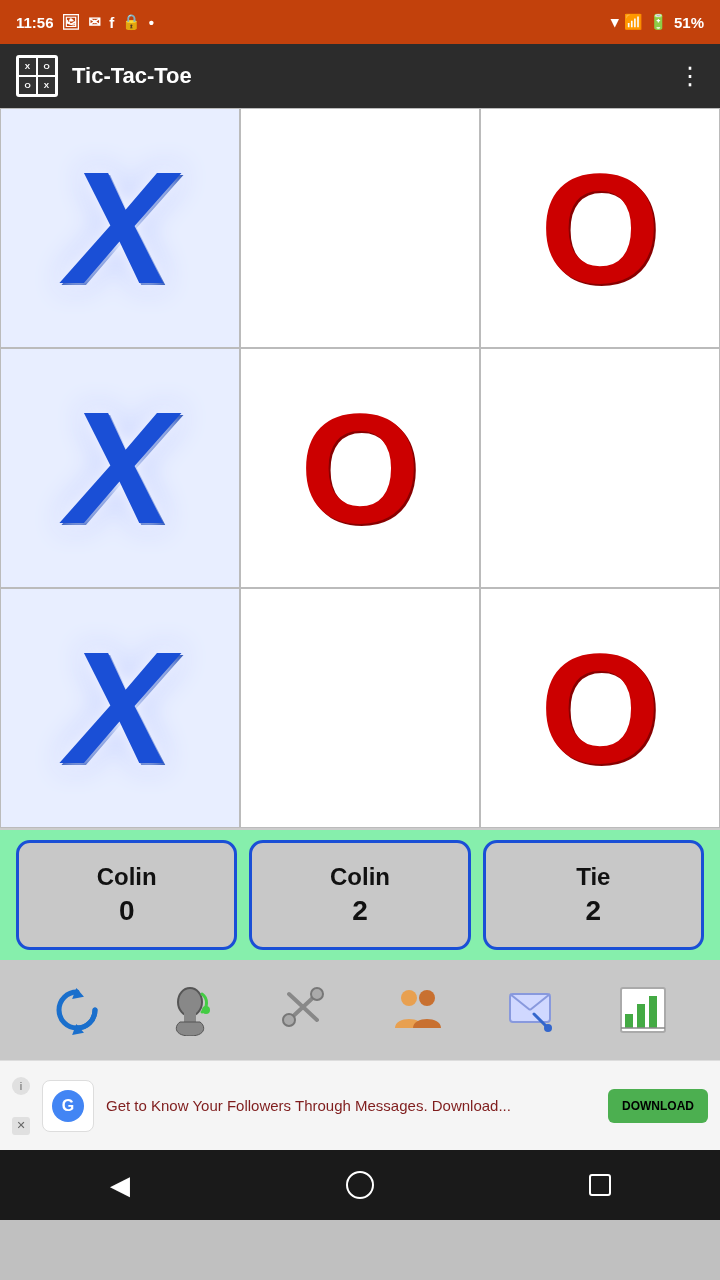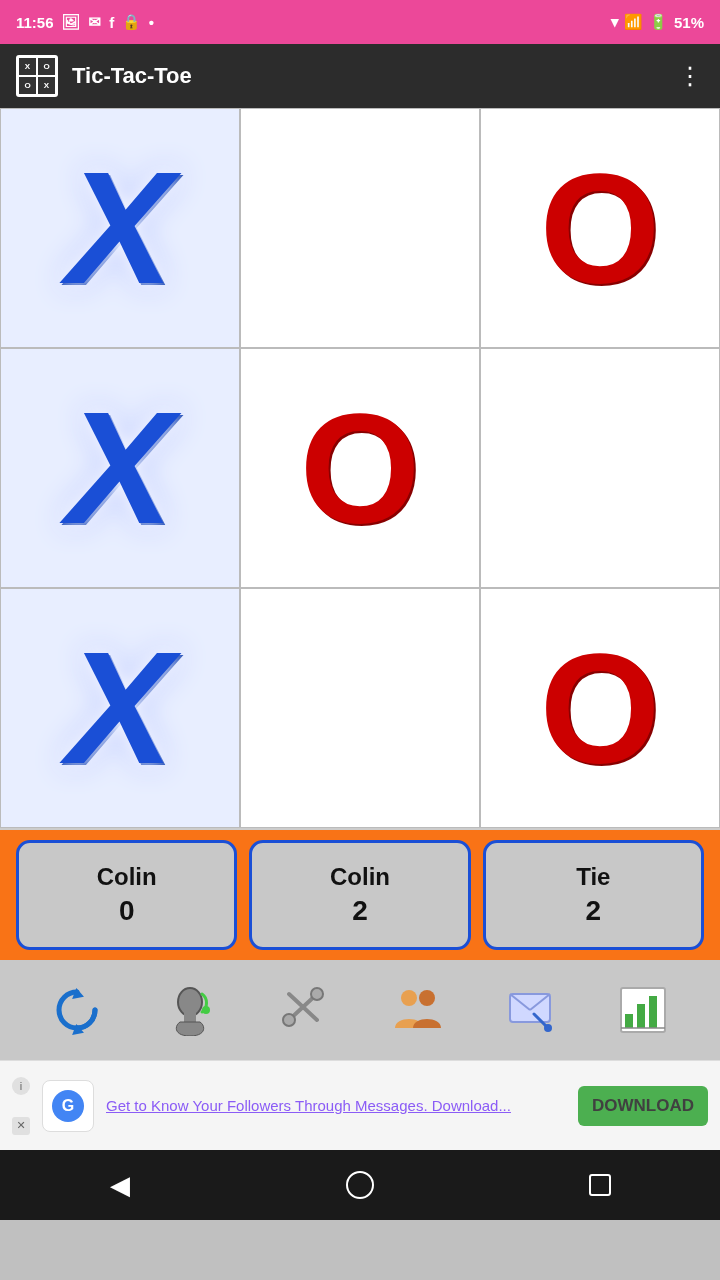--- a/index.html
+++ b/index.html
@@ -8,21 +8,21 @@
       height: 1280px;
       background: #c0c0c0;
       font-family: Arial, sans-serif;
       overflow: hidden;
       display: flex;
       flex-direction: column;
     }
 
     
     .status-bar {
-      background: #ec4899;
+      background: #c2410c;
       color: white;
       height: 44px;
       display: flex;
       align-items: center;
       justify-content: space-between;
       padding: 0 16px;
       font-size: 15px;
       font-weight: bold;
       flex-shrink: 0;
     }
@@ -107,21 +107,21 @@
     .o-mark {
       font-size: 155px;
       font-weight: 900;
       color: #cc0000;
       line-height: 1;
       text-shadow: 2px 2px 0 #880000;
     }
 
     
     .scoreboard {
-      background: #f97316;
+      background: #86efac;
       height: 130px;
       display: flex;
       align-items: center;
       justify-content: space-around;
       padding: 14px 16px;
       flex-shrink: 0;
       gap: 12px;
     }
     .score-box {
       border: 3px solid #1a4fd6;
@@ -216,28 +216,27 @@
       border-radius: 8px;
       display: flex;
       align-items: center;
       justify-content: center;
       font-size: 24px;
       flex-shrink: 0;
     }
     .ad-text {
       flex: 1;
       font-size: 15px;
-      color: #8b5cf6;
+      color: #7f1d1d;
       line-height: 1.4;
-      text-decoration: underline;
     }
     .ad-download-btn {
       background: #4CAF50;
-      color: #404040;
-      font-size: 17px;
+      color: #000000;
+      font-size: 12px;
       font-weight: bold;
       padding: 10px 14px;
       border-radius: 6px;
       cursor: pointer;
       flex-shrink: 0;
       white-space: nowrap;
     }
 
     
     .nav-bar {

